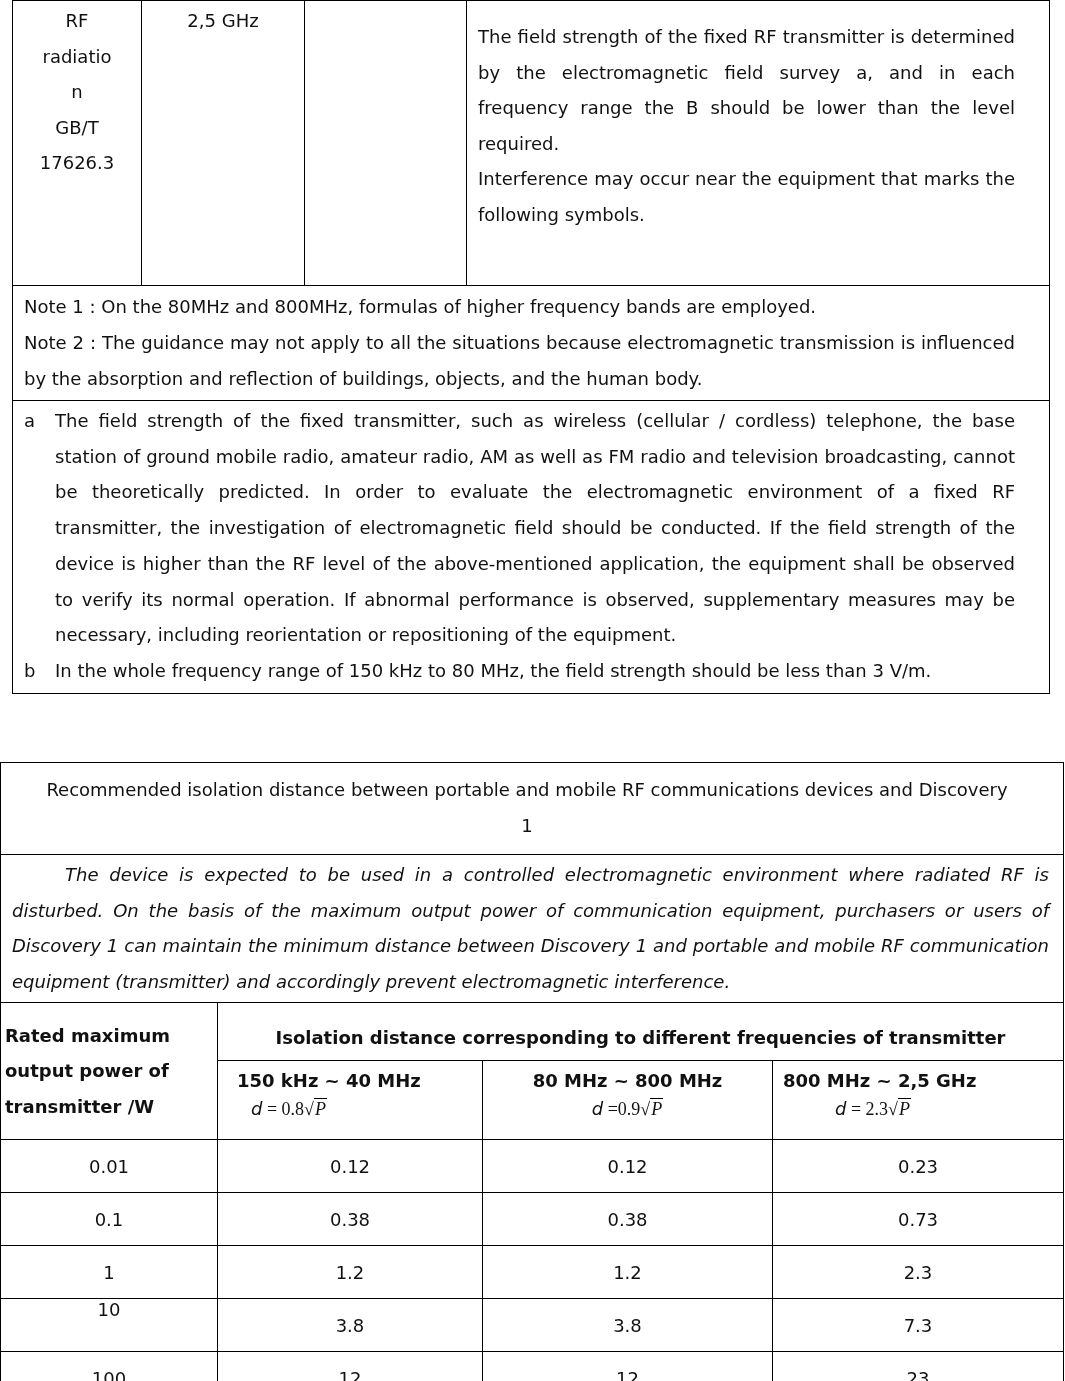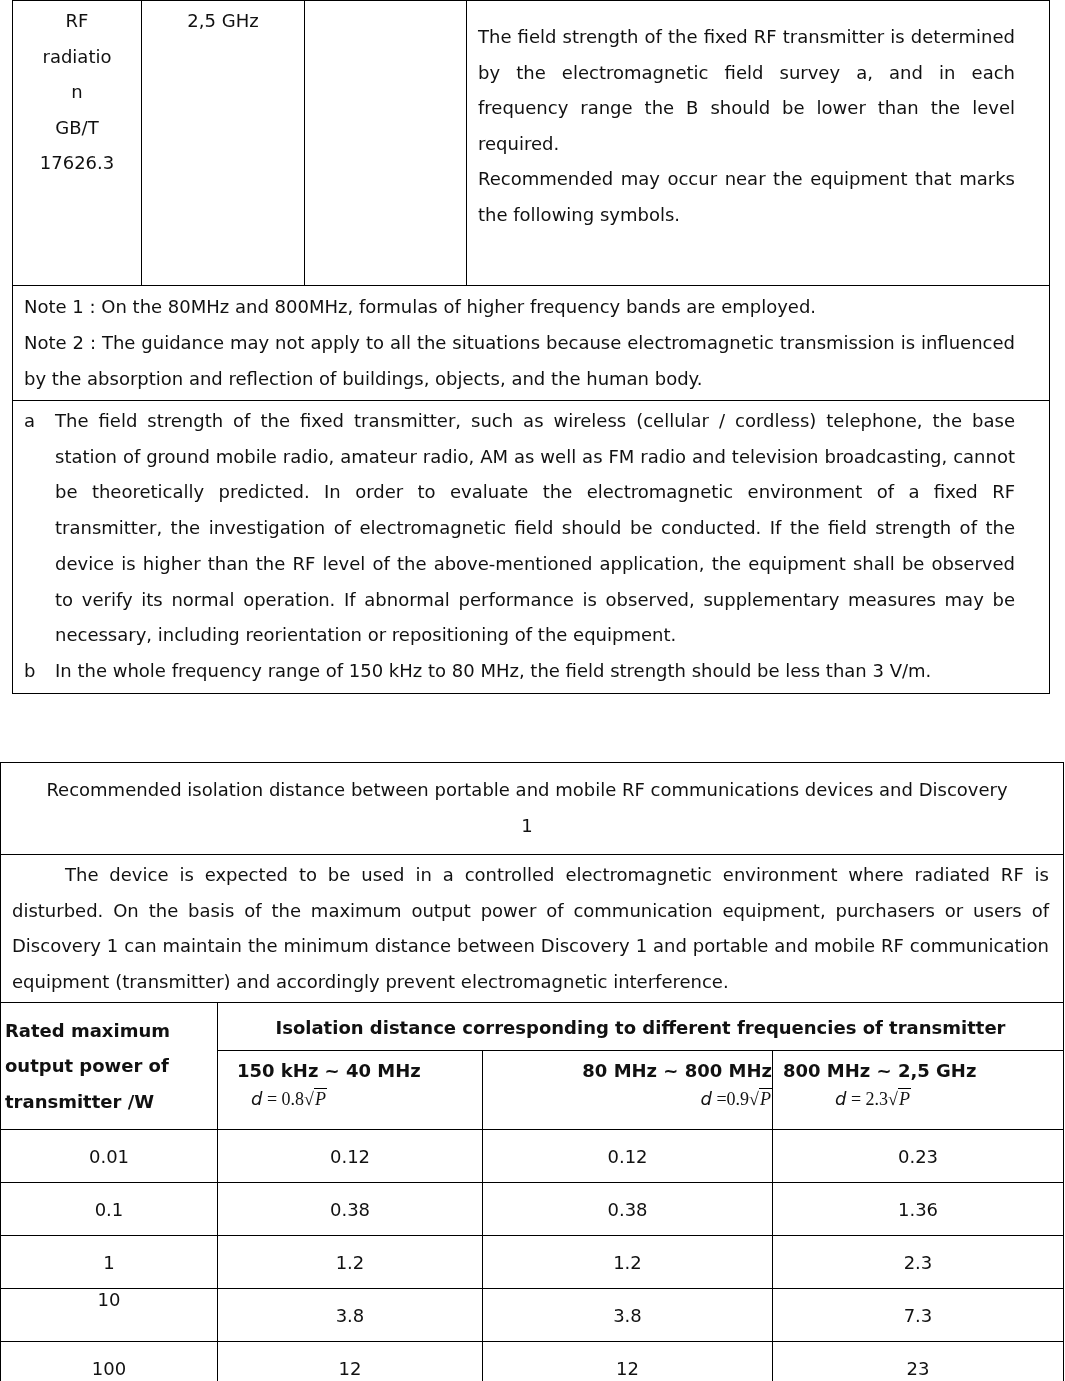--- a/index.html
+++ b/index.html
@@ -25,31 +25,31 @@
   .fn .mark { width: 31px; flex: none; }
   .fn .body { flex: 1; text-align: justify; }
   .fn.last .body { white-space: nowrap; }
 
   .tbl2 {
     position: absolute; left: 0; top: 762px; width: 1064px;
     border-collapse: collapse; table-layout: fixed;
   }
   .tbl2 td { border: 1.5px solid #000; padding: 0; vertical-align: middle; }
   .tbl2 .title { text-align: center; line-height: 35.5px; padding: 9px 50px 11px 40px; }
-  .tbl2 .intro { line-height: 35.5px; padding: 2px 14px 3px 11px; text-align: justify; }
+  .tbl2 .intro { line-height: 35.5px; padding: 2px 14px 3px 11px; text-align: justify; font-style: italic; }
   .tbl2 .intro .indent { display: inline-block; width: 53px; }
   .tbl2 .rated { font-weight: bold; line-height: 35.5px; padding: 4px 4px; width: 217px; }
-  .tbl2 .iso-head { font-weight: bold; text-align: center; height: 45px; padding-top: 2px; }
+  .tbl2 .iso-head { font-weight: bold; text-align: center; height: 45px; padding-top: 12px; }
   .tbl2 .band { font-weight: bold; height: 72px; vertical-align: top; padding-top: 6px; line-height: 28px; }
   .tbl2 .band .formula { font-weight: normal; font-family: "Liberation Serif", "DejaVu Serif", serif; }
   .tbl2 .band .formula .d { font-family: "DejaVu Sans", sans-serif; font-style: italic; }
   .tbl2 .band .formula .P { font-style: italic; border-top: 1px solid #000; padding: 0 1px; }
   .tbl2 .val { text-align: center; height: 52px; }
   .b1 { padding-left: 19px !important; }
-  .b2 { text-align: right; margin-top: 42px; }
+  .b2 { text-align: center; margin-top: 42px; }
   .b3 { padding-left: 10px !important; }
   .b1 .formula { padding-left: 14px; }
   .b3 .formula { padding-left: 52px; }
   .row10 .first { vertical-align: top; padding-top: 0; }
 </style>
 </head>
 <body>
 
 <table class="tbl1">
   <tbody>
@@ -60,21 +60,21 @@
       <div>n</div>
       <div>GB/T</div>
       <div>17626.3</div>
     </td>
     <td class="c2">
       <div>2,5 GHz</div>
     </td>
     <td class="c3"></td>
     <td class="c4">
       <p>The field strength of the fixed RF transmitter is determined by the electromagnetic field survey a, and in each frequency range the B should be lower than the level required.</p>
-      <p>Recommended may occur near the equipment that marks the following symbols.</p>
+      <p>Interference may occur near the equipment that marks the following symbols.</p>
     </td>
   </tr>
   <tr>
     <td colspan="4" class="notes">
       <p>Note 1 : On the 80MHz and 800MHz, formulas of higher frequency bands are employed.</p>
       <p>Note 2 : The guidance may not apply to all the situations because electromagnetic transmission is influenced by the absorption and reflection of buildings, objects, and the human body.</p>
     </td>
   </tr>
   <tr>
     <td colspan="4" class="footnotes">
@@ -126,21 +126,21 @@
   <tr>
     <td class="val">0.01</td>
     <td class="val">0.12</td>
     <td class="val">0.12</td>
     <td class="val">0.23</td>
   </tr>
   <tr>
     <td class="val">0.1</td>
     <td class="val">0.38</td>
     <td class="val">0.38</td>
-    <td class="val">1.36</td>
+    <td class="val">0.73</td>
   </tr>
   <tr>
     <td class="val">1</td>
     <td class="val">1.2</td>
     <td class="val">1.2</td>
     <td class="val">2.3</td>
   </tr>
   <tr class="row10">
     <td class="val first">10</td>
     <td class="val">3.8</td>

